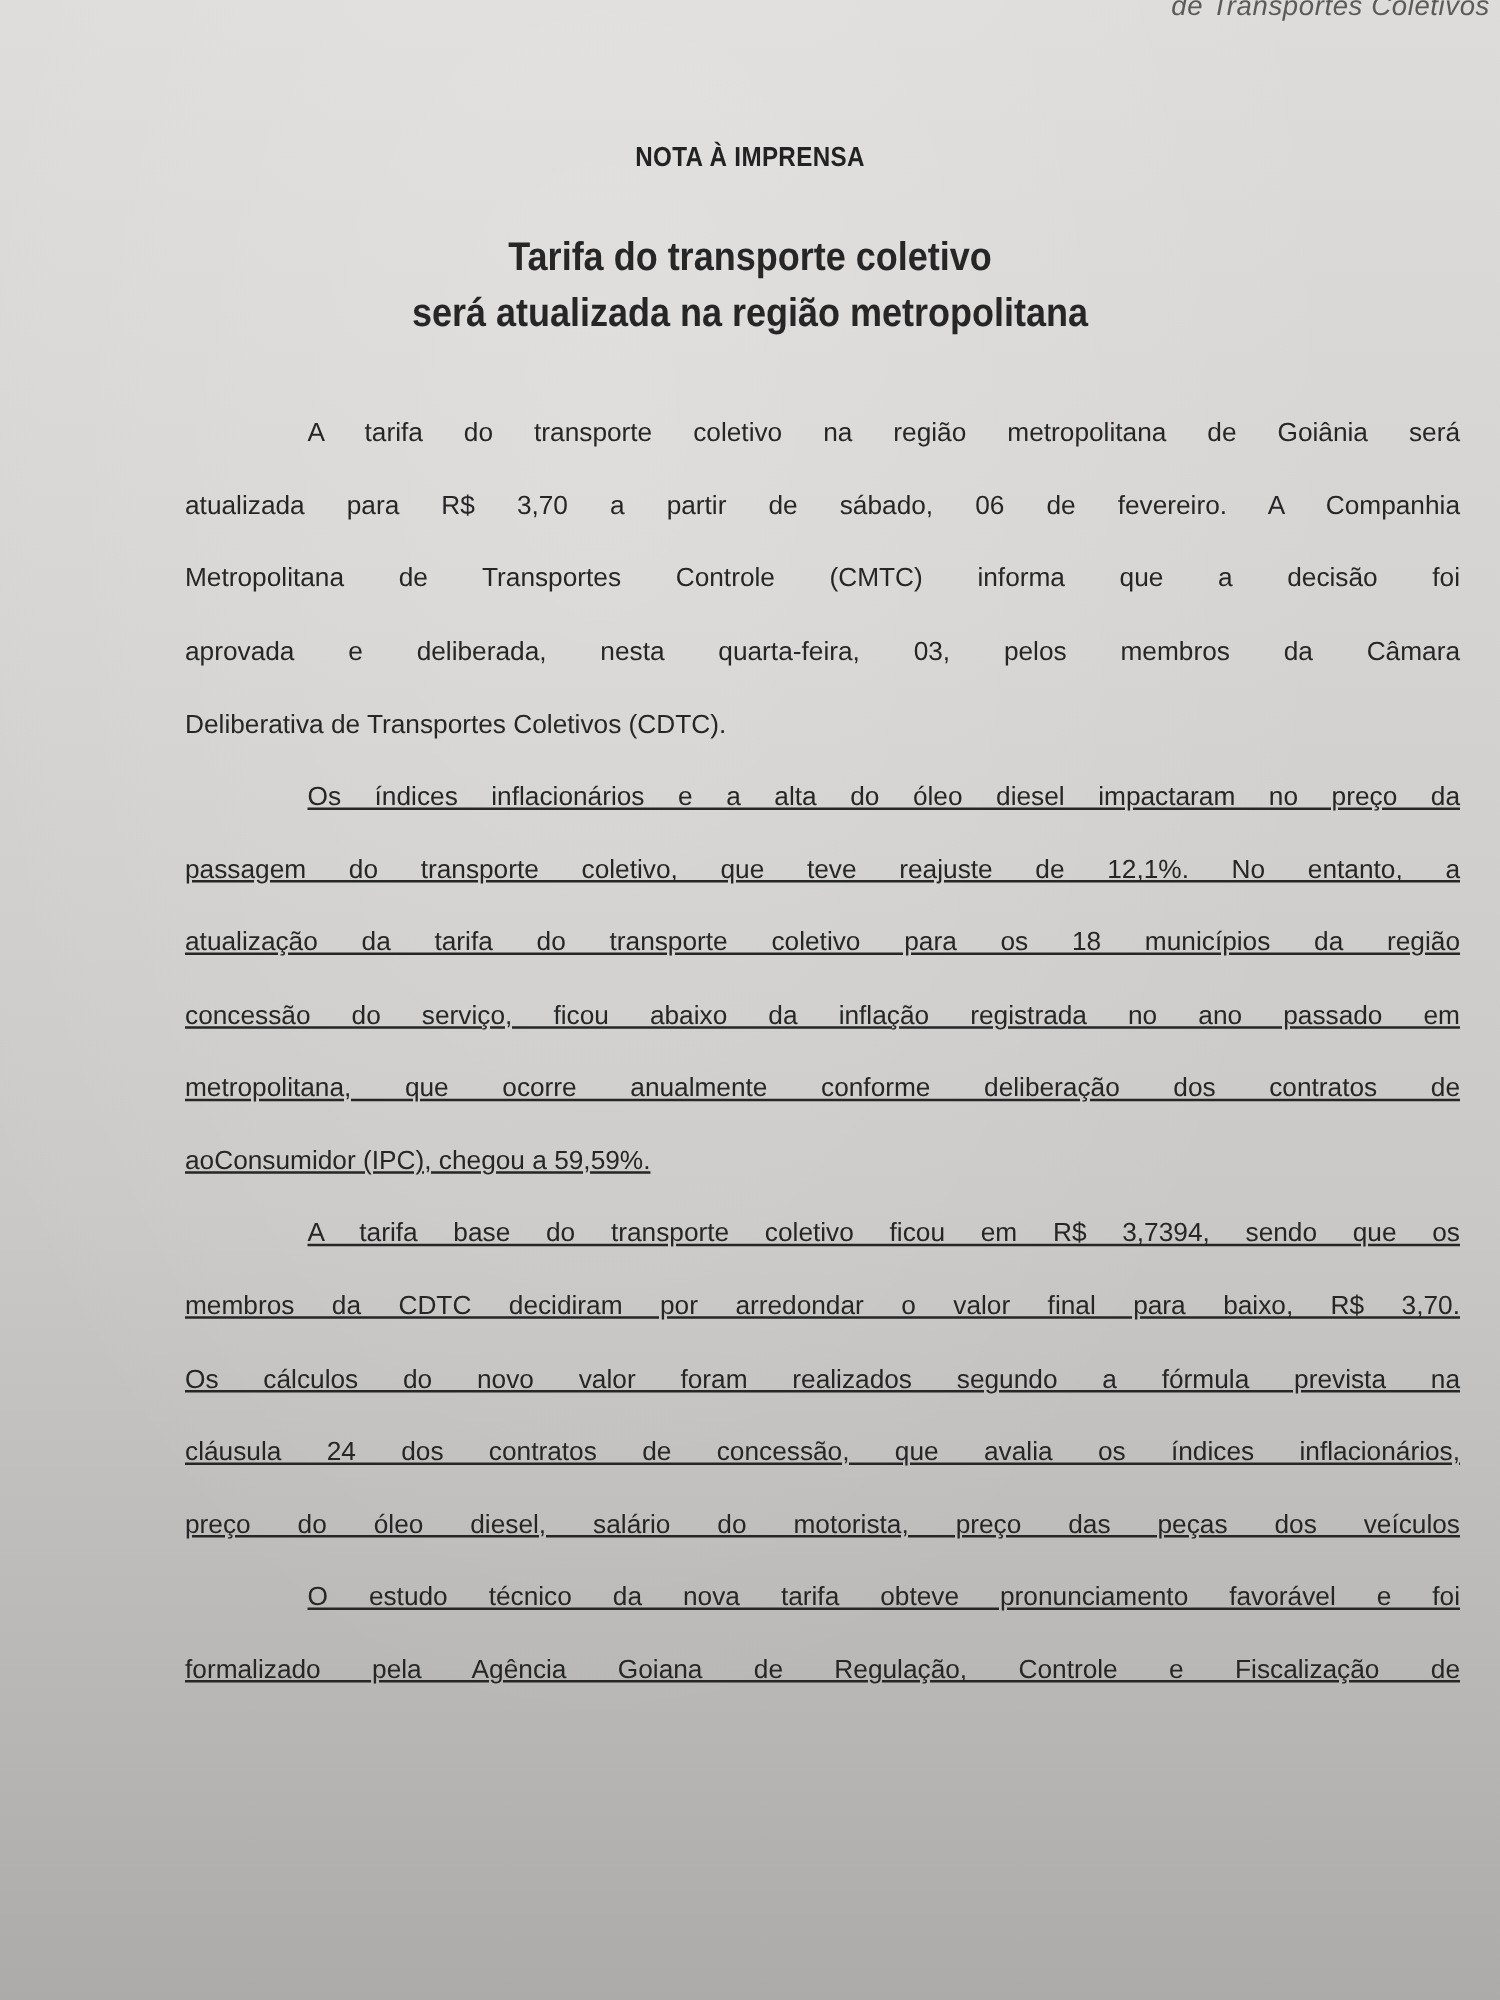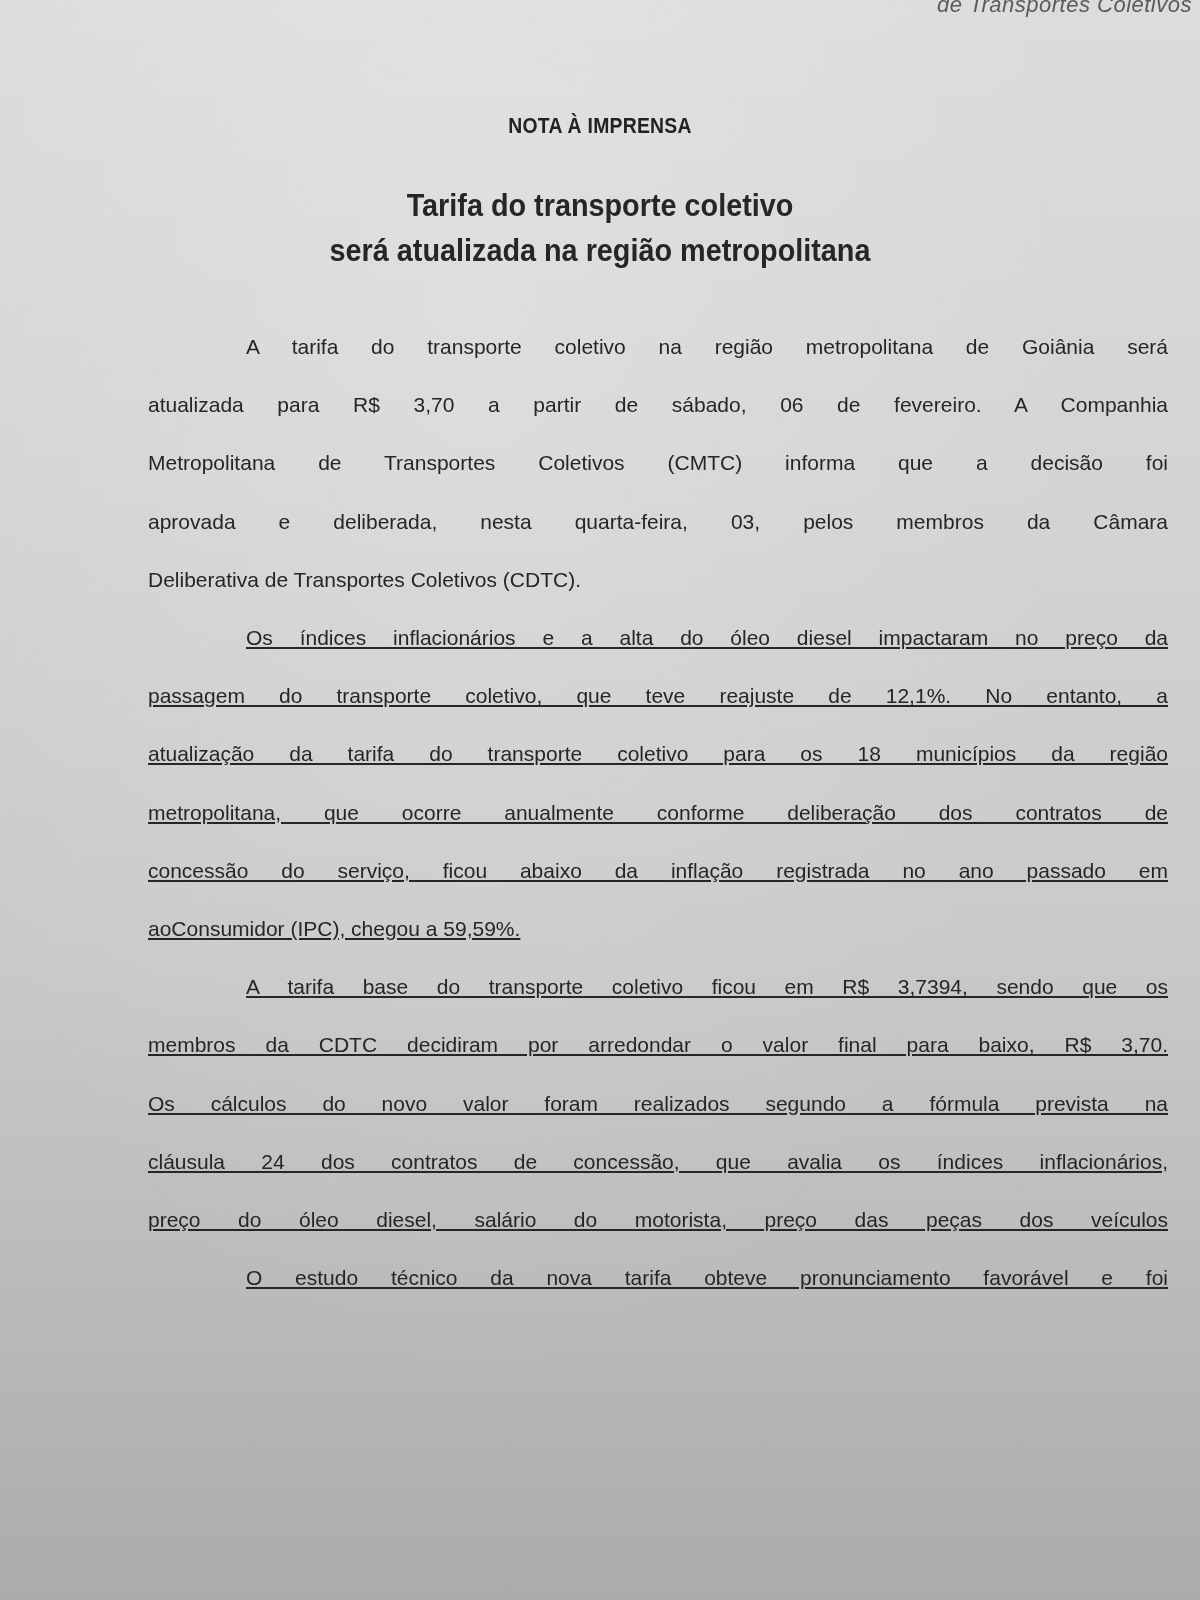--- a/index.html
+++ b/index.html
@@ -98,35 +98,36 @@
 
 <div class="headline">
   <div>Tarifa do transporte coletivo</div>
   <div>será atualizada na região metropolitana</div>
 </div>
 
 <div class="body">
   <div class="para">
     <span class="p-line first">A tarifa do transporte coletivo na região metropolitana de Goiânia será</span>
     <span class="p-line">atualizada para R$ 3,70 a partir de sábado, 06 de fevereiro. A Companhia</span>
-    <span class="p-line">Metropolitana de Transportes Coletivos (CMTC) informa que a decisão foi</span>
+    <span class="p-line">Metropolitana de Transportes Controle (CMTC) informa que a decisão foi</span>
     <span class="p-line">aprovada e deliberada, nesta quarta-feira, 03, pelos membros da Câmara</span>
     <span class="p-line last">Deliberativa de Transportes Coletivos (CDTC).</span>
   </div>
   <div class="para">
     <span class="p-line first">Os índices inflacionários e a alta do óleo diesel impactaram no preço da</span>
     <span class="p-line">passagem do transporte coletivo, que teve reajuste de 12,1%. No entanto, a</span>
     <span class="p-line">atualização da tarifa do transporte coletivo para os 18 municípios da região</span>
+    <span class="p-line">concessão do serviço, ficou abaixo da inflação registrada no ano passado em</span>
     <span class="p-line">metropolitana, que ocorre anualmente conforme deliberação dos contratos de</span>
-    <span class="p-line">concessão do serviço, ficou abaixo da inflação registrada no ano passado em</span>
     <span class="p-line last">aoConsumidor (IPC), chegou a 59,59%.</span>
   </div>
   <div class="para">
     <span class="p-line first">A tarifa base do transporte coletivo ficou em R$ 3,7394, sendo que os</span>
     <span class="p-line">membros da CDTC decidiram por arredondar o valor final para baixo, R$ 3,70.</span>
     <span class="p-line">Os cálculos do novo valor foram realizados segundo a fórmula prevista na</span>
     <span class="p-line">cláusula 24 dos contratos de concessão, que avalia os índices inflacionários,</span>
     <span class="p-line">preço do óleo diesel, salário do motorista, preço das peças dos veículos</span>
   </div>
   <div class="para">
     <span class="p-line first">O estudo técnico da nova tarifa obteve pronunciamento favorável e foi</span>
+    <span class="p-line">formalizado pela Agência Goiana de Regulação, Controle e Fiscalização de</span>
   </div>
 </div>
 
 </body></html>

